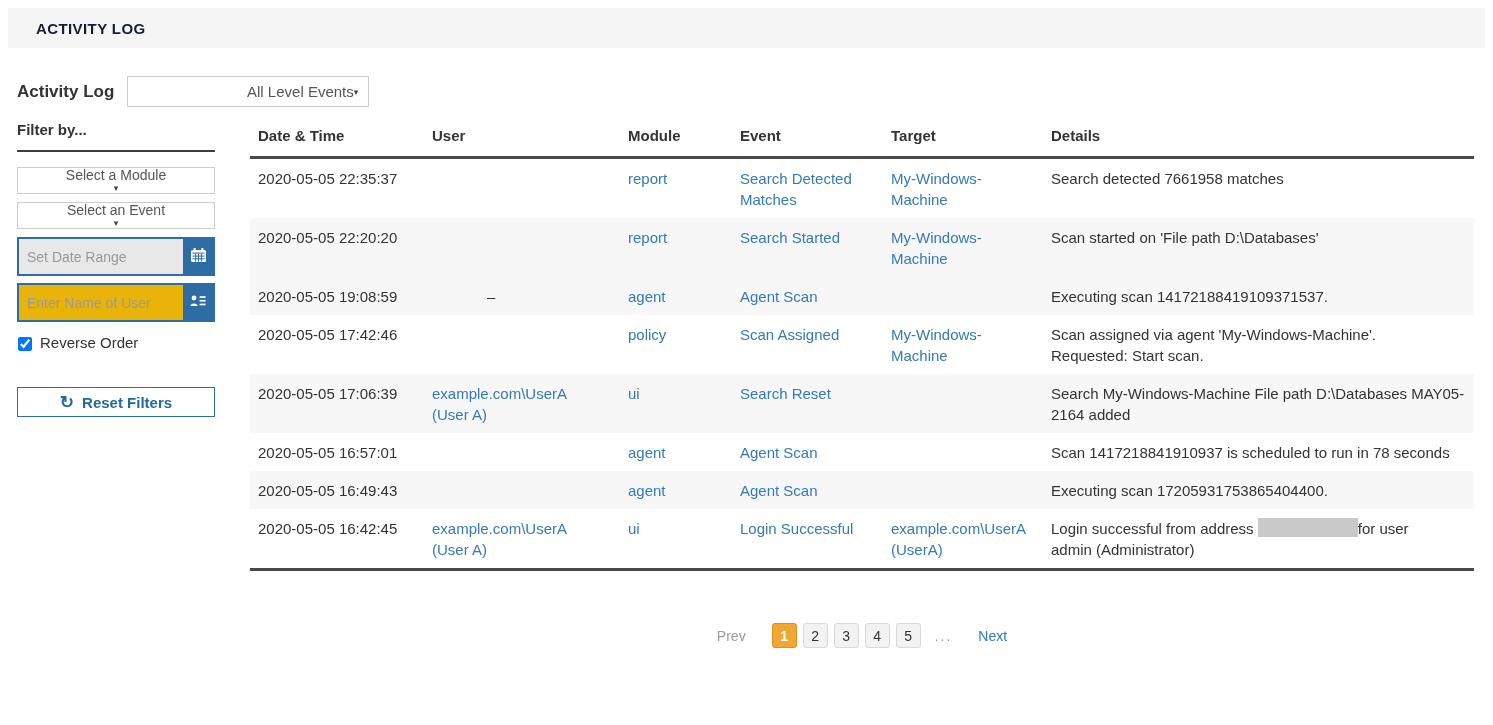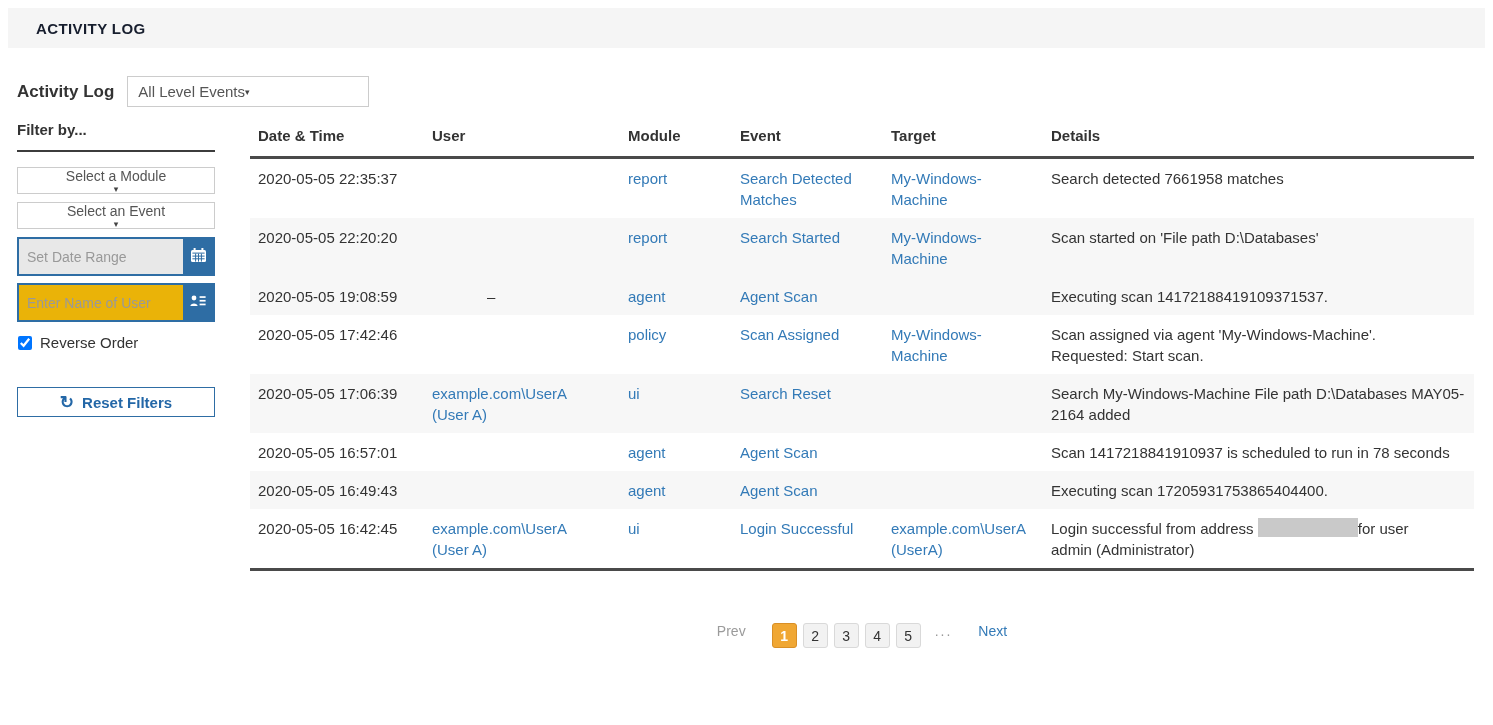--- a/index.html
+++ b/index.html
@@ -13,21 +13,21 @@
     margin:8px 8px 0 8px; height:40px; background:var(--topbar-bg,#f5f5f5);
     display:flex; align-items:center; padding-left:28px;
   }
   .topbar-title { font-size:15px; font-weight:bold; color:#171e2e; letter-spacing:.4px; }
 
   
   .title-row { display:flex; align-items:center; margin:28px 0 0 17px; gap:13px; }
   .page-title { font-size:17px; font-weight:bold; color:#333; }
   .select-box {
     border:1px solid #ccc; background:#fff; color:#555; font-size:15px;
-    display:flex; align-items:center; justify-content:flex-start;
+    display:flex; align-items:center; justify-content:flex-end;
     padding:0 10px; cursor:pointer;
   }
   .level-select { width:242px; height:31px; }
   .caret { font-size:9px; color:#444; }
 
   .content { display:flex; margin-top:14px; }
 
   
   .sidebar { flex:0 0 auto; width:198px; margin-left:17px; }
   .filter-heading {
@@ -39,21 +39,21 @@
   .igroup input {
     flex:1; min-width:0; border:none; outline:none; padding:0 8px;
     font-size:14px; font-family:inherit; color:#555; background:#eab308;
   }
   .igroup input::placeholder { color:#999; opacity:1; }
   .igroup.date-group input { background:#e8e8e8; }
   .ibtn {
     width:30px; flex:0 0 auto; background:var(--button-blue,#2e6da4); border:none;
     display:flex; align-items:center; justify-content:center; cursor:pointer; padding:0;
   }
-  .check-row { margin-top:12px; display:flex; align-items:center; font-size:15px; color:#333; }
+  .check-row { margin-top:12px; display:flex; align-items:flex-end; font-size:15px; color:#333; }
   .check-row input { width:14px; height:14px; margin:0 8px 0 1px; }
   .reset-btn {
     margin-top:36px; width:198px; height:30px; background:#fff;
     border:1px solid var(--button-blue,#2e6da4); color:#2367a7;
     font-size:15px; font-weight:bold; font-family:inherit; cursor:pointer;
     display:flex; align-items:center; justify-content:center; gap:8px;
   }
   .reset-icon { font-size:17px; font-weight:bold; line-height:1; }
 
   
@@ -72,21 +72,21 @@
   tr.striped td { background:var(--stripe,#f7f7f7); }
   tbody tr:last-child td { border-bottom:3px solid var(--dark-border,#4a4a4a); }
   .tlink { color:var(--link,#337ab7); text-decoration:none; cursor:pointer; }
   .dash { margin-left:55px; }
   .redacted {
     display:inline-block; height:19px; background:var(--redaction,#c9c9c9);
     vertical-align:text-bottom;
   }
 
   
-  .pagination { margin-top:52px; display:flex; justify-content:center; gap:6px; font-size:14px; }
+  .pagination { margin-top:52px; display:flex; align-items:center; justify-content:center; gap:6px; font-size:14px; }
   .pg-prev { color:#9b9b9b; margin-right:20px; cursor:pointer; }
   .pg-num {
     width:25px; height:25px; display:flex; align-items:center; justify-content:center;
     background:#f2f2f2; border:1px solid #d9d9d9; border-radius:3px; color:#333; cursor:pointer;
   }
   .pg-num.active {
     background:var(--active-page-bg,#f0a733); border-color:var(--active-page-border,#d98f26);
     color:#fff; font-weight:bold;
   }
   .pg-dots { color:#999; letter-spacing:2px; margin:0 8px; }

